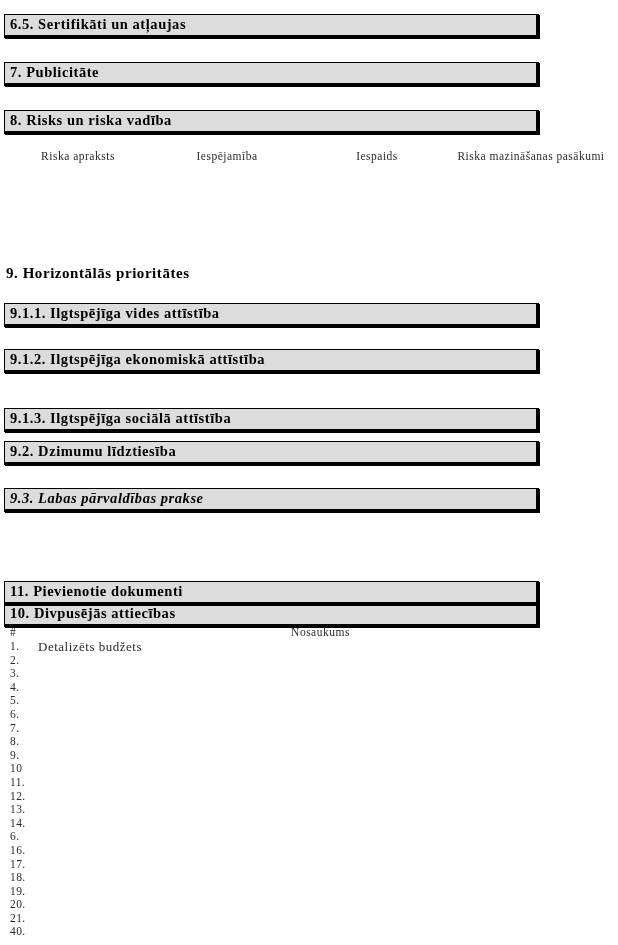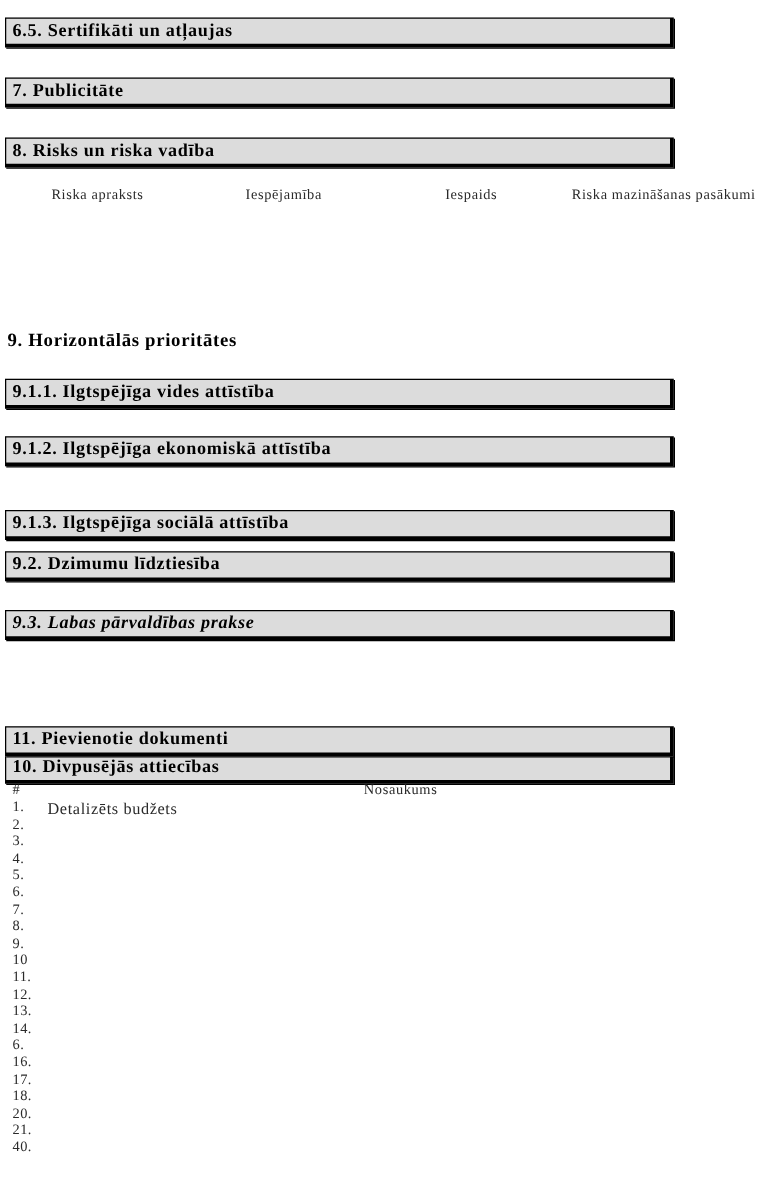--- a/index.html
+++ b/index.html
@@ -248,20 +248,24 @@
       </div>
       <div class="attach-row">
         <div class="r-num">17.</div>
         <div class="r-name"></div>
       </div>
       <div class="attach-row">
         <div class="r-num">18.</div>
         <div class="r-name"></div>
       </div>
       <div class="attach-row">
+        <div class="r-num">19.</div>
+        <div class="r-name"></div>
+      </div>
+      <div class="attach-row">
         <div class="r-num">20.</div>
         <div class="r-name"></div>
       </div>
       <div class="attach-row">
         <div class="r-num">21.</div>
         <div class="r-name"></div>
       </div>
       <div class="attach-row">
         <div class="r-num">40.</div>
         <div class="r-name"></div>

